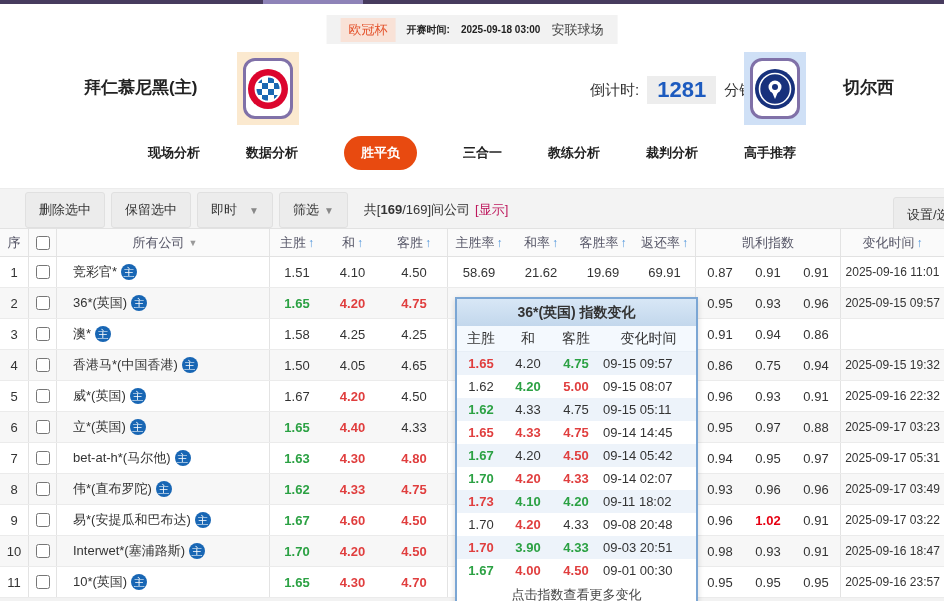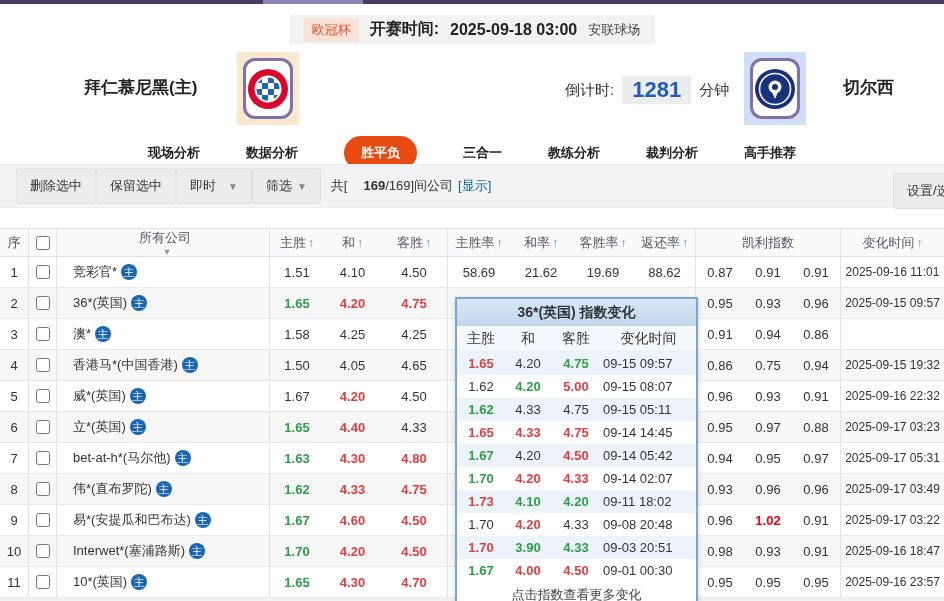--- a/index.html
+++ b/index.html
@@ -8,61 +8,61 @@
 
   
   .top-strip { position:absolute; left:0; top:0; width:944px; height:4px; background:#473b5e; }
   .top-strip .thumb { position:absolute; left:263px; top:0; width:100px; height:4px; background:#8e83b8; }
 
   
   .match-bar { position:absolute; top:15px; left:50%; transform:translateX(-50%);
     background:#f2f2f2; height:29px; display:inline-flex; align-items:center; gap:11px;
     padding:0 14px; white-space:nowrap; }
   .league-badge { background:#f9e2d7; color:#e4532c; font-size:13px; padding:3px 8px; }
-  .start-label, .start-time { font-size:16px; font-weight:bold; color:#222; }
+  .start-label, .start-time { font-size:10px; font-weight:bold; color:#222; }
   .venue { font-size:13px; color:#444; }
 
   
   .team-name { position:absolute; font-size:17px; font-weight:bold; color:#222; top:76px; }
   .home-name { left:84px; } .away-name { left:843px; }
   .logo-box { position:absolute; top:52px; width:62px; height:73px; display:flex; align-items:center; justify-content:center; }
   .home-logo { left:237px; background:#fbe9cf; } .away-logo { left:744px; background:#cfe0f6; }
   .logo-inner { width:50px; height:61px; background:#fff; border:3px solid #8071a8; border-radius:12px;
     display:flex; align-items:center; justify-content:center; }
-  .countdown { position:absolute; left:565px; top:76px; display:flex; align-items:center; }
+  .countdown { position:absolute; left:590px; top:76px; display:flex; align-items:center; }
   .cd-label { font-size:15px; color:#333; }
   .cd-value { font-size:22px; font-weight:bold; color:#1d5bbf; background:#ededed; padding:1px 10px; margin:0 8px; }
   .cd-unit { font-size:15px; color:#333; }
 
   
   .tabs { position:absolute; left:0; top:133px; width:944px; height:40px;
     display:flex; align-items:center; justify-content:center; gap:46px; }
   .tab { font-size:13px; font-weight:bold; color:#222; cursor:pointer; }
   .tab.active { background:#e84a10; color:#fff; border-radius:18px; padding:8px 17px; }
 
   
-  .toolbar { position:absolute; left:0; top:164px; width:944px; height:44px; background:#f3f3f3;
+  .toolbar { position:absolute; left:0; top:188px; width:944px; height:44px; background:#f3f3f3;
     border-top:1px solid #ececec; border-bottom:1px solid #ececec;
-    display:flex; align-items:center; padding:0 16px; gap:0; }
+    display:flex; align-items:center; padding:0 25px; gap:6px; }
   .tbtn { background:#ececec; border:1px solid #e0e0e0; border-radius:3px; padding:8px 13px;
     font-size:13px; color:#333; cursor:pointer; white-space:nowrap; }
   .tbtn .caret { color:#888; font-size:10px; margin-left:12px; }
   .tbtn.small-caret .caret { margin-left:5px; }
   .count-text { margin-left:10px; font-size:13px; color:#333; white-space:nowrap; }
-  .count-bold { font-weight:bold;margin-left:16px; }
-  .show-link { color:#0369a1; margin-left:5px; cursor:pointer; }
+  .count-bold { font-weight:bold; }
+  .show-link { color:#be185d; margin-left:5px; cursor:pointer; }
   .settings-btn { position:absolute; left:893px; top:8px; }
 
   
   .board { position:absolute; left:0; top:228px; width:944px; }
   .grid { display:grid; grid-template-columns:29px 28px 213px 54px 57px 67px 62px 62px 62px 62px 48px 48px 49px 103px; }
   .thead { height:29px; background:#fafafa; border-top:1px solid #e2e2e2; border-bottom:1px solid #e2e2e2;
     font-size:13px; color:#556; }
   .thead .th { display:flex; align-items:center; justify-content:center; }
-  .th-company { justify-content:space-between; padding-left:4px;flex-direction:column; }
+  .th-company { justify-content:space-between; padding-left:4px; }
   .arrow { color:#4d94db; font-size:12px; margin-left:2px; }
   .fcaret { color:#999; font-size:9px; margin-left:4px; }
   .kelly-head { grid-column:11 / span 3; }
   .tr { height:31px; border-bottom:1px solid #ebebeb; font-size:13px; color:#333; }
   .tr.even { background:#f7f7f7; }
   .td { display:flex; align-items:center; justify-content:center; overflow:hidden; white-space:nowrap; }
   .td.c-company { justify-content:flex-start; padding-left:16px; }
   .td.c-time { font-size:12px; color:#333; }
   .b-r { border-right:1px solid #e3e3e3; }
   .badge { display:inline-flex; align-items:center; justify-content:center; width:16px; height:16px;
@@ -222,21 +222,21 @@
           <div class="td c-company b-r">
             <span>竞彩官*</span>
             <span class="badge">主</span>
           </div>
           <div class="td v-k">1.51</div>
           <div class="td v-k">4.10</div>
           <div class="td v-k b-r">4.50</div>
           <div class="td">58.69</div>
           <div class="td">21.62</div>
           <div class="td">19.69</div>
-          <div class="td b-r">88.62</div>
+          <div class="td b-r">69.91</div>
           <div class="td v-k">0.87</div>
           <div class="td v-k">0.91</div>
           <div class="td v-k b-r">0.91</div>
           <div class="td c-time">2025-09-16 11:01</div>
         </div>
         <div class="grid tr even">
           <div class="td b-r">2</div>
           <div class="td b-r">
             <input type="checkbox" style="">
           </div>

